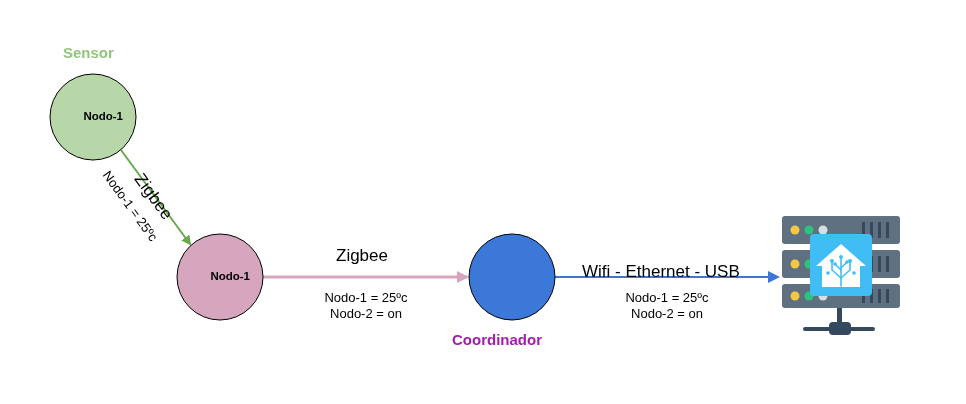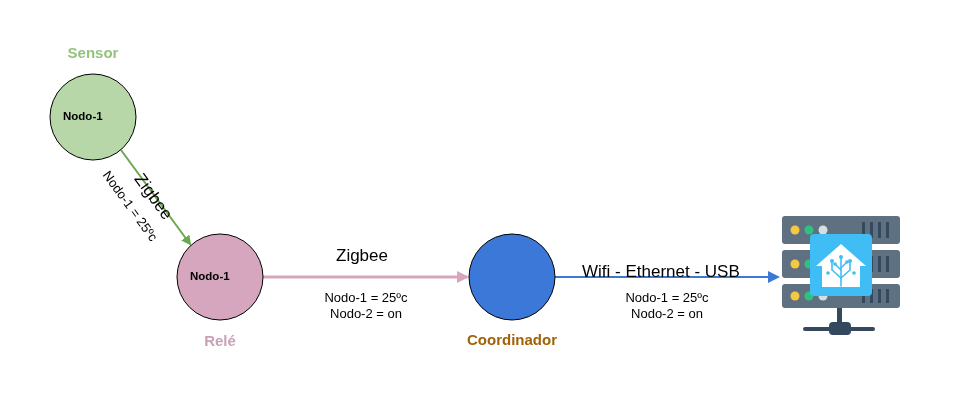--- a/index.html
+++ b/index.html
@@ -1,21 +1,21 @@
 <!DOCTYPE html>
 <html><head>
   <meta charset="utf-8">
   <style>
     html, body { margin: 0; padding: 0; background: #ffffff; }
     body { width: 966px; height: 404px; position: relative; overflow: hidden;
            font-family: "Liberation Sans", sans-serif; }
     svg.diagram { position: absolute; left: 0; top: 0; }
     .lbl { position: absolute; white-space: nowrap; font-family: "Liberation Sans", sans-serif; }
-    .role { font-weight: bold; font-size: 15px; text-align: center; }
-    .node-text { font-weight: bold; font-size: 11.5px; color: #000; text-align: left; }
+    .role { font-weight: bold; font-size: 15px; }
+    .node-text { font-weight: bold; font-size: 11.5px; color: #000; text-align: right; }
     .edge-title { font-size: 17px; color: #000; }
     .payload { font-size: 13px; color: #000; text-align: center; line-height: 16px; }
   </style>
 </head>
 <body>
 
 <svg class="diagram" width="966" height="404" viewBox="0 0 966 404">
   <defs>
     <marker id="arrow-green" markerWidth="10" markerHeight="10" refX="8" refY="5" orient="auto" markerUnits="userSpaceOnUse">
       <path d="M0,0 L10,5 L0,10 z" fill="#6aa84f"></path>
@@ -93,24 +93,23 @@
         <circle cx="828" cy="273" r="1.8"></circle>
         <circle cx="854" cy="273" r="1.8"></circle>
       </g>
     </g>
   </g>
 </svg>
 
 <div class="lbl role" style="left:63px; top:44px; width:60px; color:#93c47d;">Sensor</div>
 
 <div class="lbl role" style="left:172px; top:331px; width:96px; color:#c9a0b8; line-height:19px;">
-  <div>Relé</div>
 </div>
 
-<div class="lbl role" style="left:452px; top:331px; width:120px; color:#a16207;">Coordinador</div>
+<div class="lbl role" style="left:452px; top:331px; width:120px; color:#a21caf;">Coordinador</div>
 
 <div class="lbl node-text" style="left:63px; top:110px; width:60px;">Nodo-1</div>
 <div class="lbl node-text" style="left:190px; top:270px; width:60px;">Nodo-1</div>
 
 <div class="lbl edge-title" style="left:146px; top:170px; transform: rotate(54deg); transform-origin: left top; font-size:17px;">Zigbee</div>
 <div class="lbl payload" style="left:112px; top:168px; transform: rotate(54deg); transform-origin: left top; text-align:left;">Nodo-1 = 25ºc</div>
 
 <div class="lbl edge-title" style="left:336px; top:246px;">Zigbee</div>
 <div class="lbl payload" style="left:306px; top:290px; width:120px;">
   <div>Nodo-1 = 25ºc</div>

